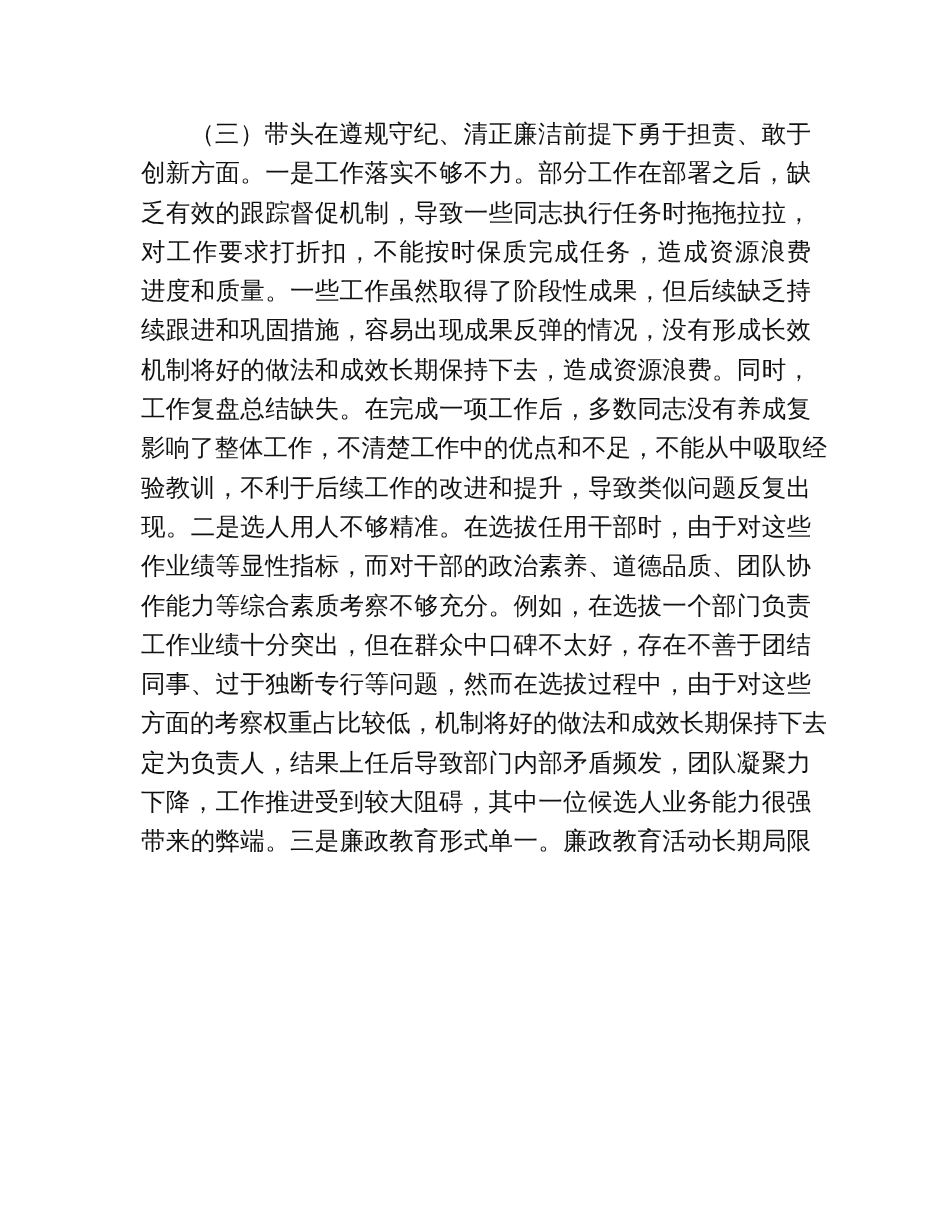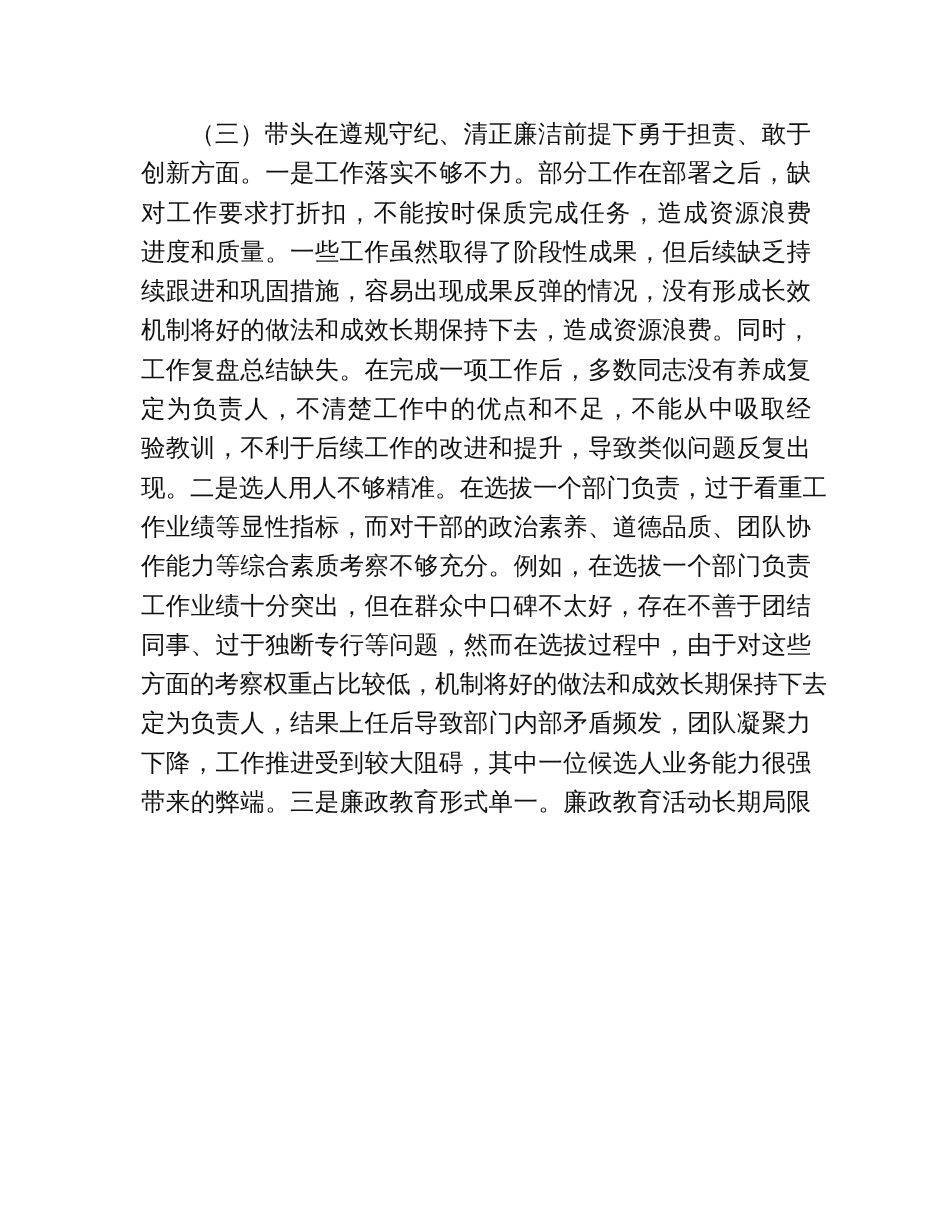--- a/index.html
+++ b/index.html
@@ -19,28 +19,29 @@
   .line.first { padding-left: 49px; }
   .line.last { text-align-last: justify; }
 </style>
 </head>
 <body>
 
 <div class="page">
   <div class="text-block">
     <div class="line first">（三）带头在遵规守纪、清正廉洁前提下勇于担责、敢于</div>
     <div class="line">创新方面。一是工作落实不够不力。部分工作在部署之后，缺</div>
+    <div class="line">乏有效的跟踪督促机制，导致一些同志执行任务时拖拖拉拉，</div>
     <div class="line">对工作要求打折扣，不能按时保质完成任务，造成资源浪费</div>
     <div class="line">进度和质量。一些工作虽然取得了阶段性成果，但后续缺乏持</div>
     <div class="line">续跟进和巩固措施，容易出现成果反弹的情况，没有形成长效</div>
     <div class="line">机制将好的做法和成效长期保持下去，造成资源浪费。同时，</div>
     <div class="line">工作复盘总结缺失。在完成一项工作后，多数同志没有养成复</div>
-    <div class="line">定为负责人，不清楚工作中的优点和不足，不能从中吸取经</div>
+    <div class="line">影响了整体工作，不清楚工作中的优点和不足，不能从中吸取经</div>
     <div class="line">验教训，不利于后续工作的改进和提升，导致类似问题反复出</div>
-    <div class="line">现。二是选人用人不够精准。在选拔一个部门负责，过于看重工</div>
+    <div class="line">现。二是选人用人不够精准。在选拔任用干部时，由于对这些</div>
     <div class="line">作业绩等显性指标，而对干部的政治素养、道德品质、团队协</div>
     <div class="line">作能力等综合素质考察不够充分。例如，在选拔一个部门负责</div>
     <div class="line">工作业绩十分突出，但在群众中口碑不太好，存在不善于团结</div>
     <div class="line">同事、过于独断专行等问题，然而在选拔过程中，由于对这些</div>
     <div class="line">方面的考察权重占比较低，机制将好的做法和成效长期保持下去</div>
     <div class="line">定为负责人，结果上任后导致部门内部矛盾频发，团队凝聚力</div>
     <div class="line">下降，工作推进受到较大阻碍，其中一位候选人业务能力很强</div>
     <div class="line last">带来的弊端。三是廉政教育形式单一。廉政教育活动长期局限</div>
   </div>
 </div>

